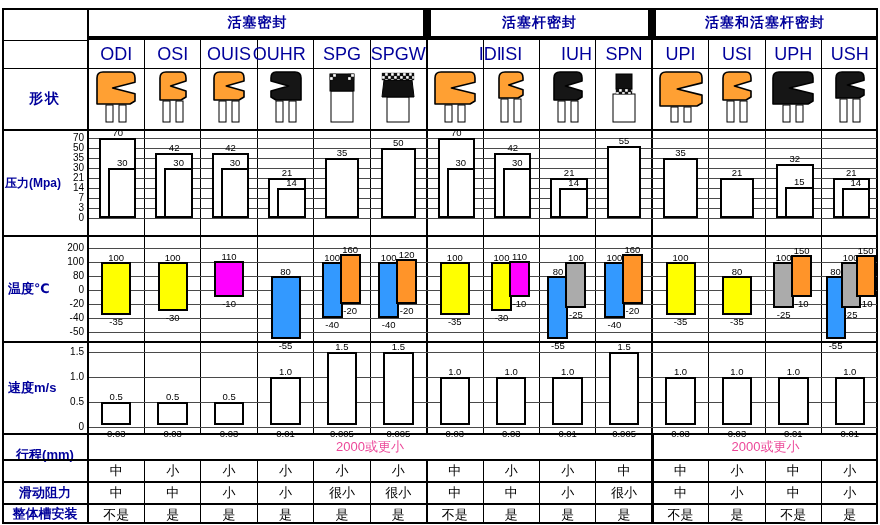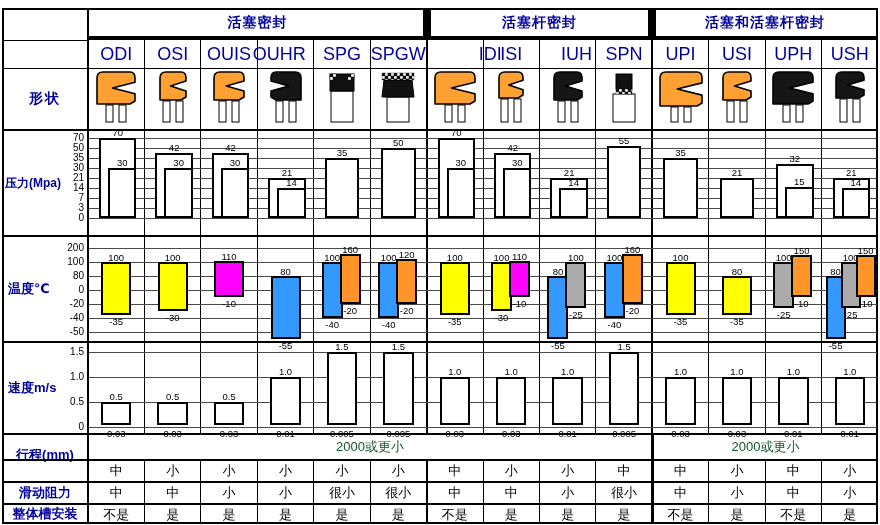--- a/index.html
+++ b/index.html
@@ -16,21 +16,21 @@
   .cen{justify-content:center;}
   .rl-shape{top:68px;height:62px;font-size:14px;letter-spacing:2px;}
   .rl-pre{top:130px;height:106px;font-size:12px;padding-left:2px;}
   .rl-tmp{top:236px;height:106px;font-size:13px;padding-left:5px;}
   .rl-spd{top:342px;height:92px;font-size:13px;padding-left:5px;}
   .rl-stroke{top:434px;height:42px;font-size:13px;}
   .rl-space{top:460px;height:22px;font-size:13px;}
   .rl-fric{top:482px;height:22px;font-size:13px;}
   .rl-inst{top:504px;height:20px;font-size:13px;}
   .stroke-span{position:absolute;top:435px;height:24px;display:flex;align-items:center;justify-content:center;
-               font-size:13px;color:#14532d;}
+               font-size:13px;color:#ec4899;}
   .ss1{left:89px;width:562px}
   .ss2{left:655px;width:221px}
   .colname{position:absolute;top:41px;height:26px;display:flex;align-items:center;justify-content:center;
            color:#00009B;font-weight:normal;font-size:18px;}
   .axnum{position:absolute;width:32px;text-align:right;font-size:10px;color:#000;}
   .bar{position:absolute;box-sizing:border-box;border:2px solid #000;background:#fff;}
   .clabel{position:absolute;font-size:9.5px;color:#000;text-align:center;white-space:nowrap;}
   .cellval{position:absolute;display:flex;align-items:center;justify-content:center;font-size:13px;color:#000;}
   .shapebox{position:absolute;top:70px;width:50px;height:56px;}
 </style>

